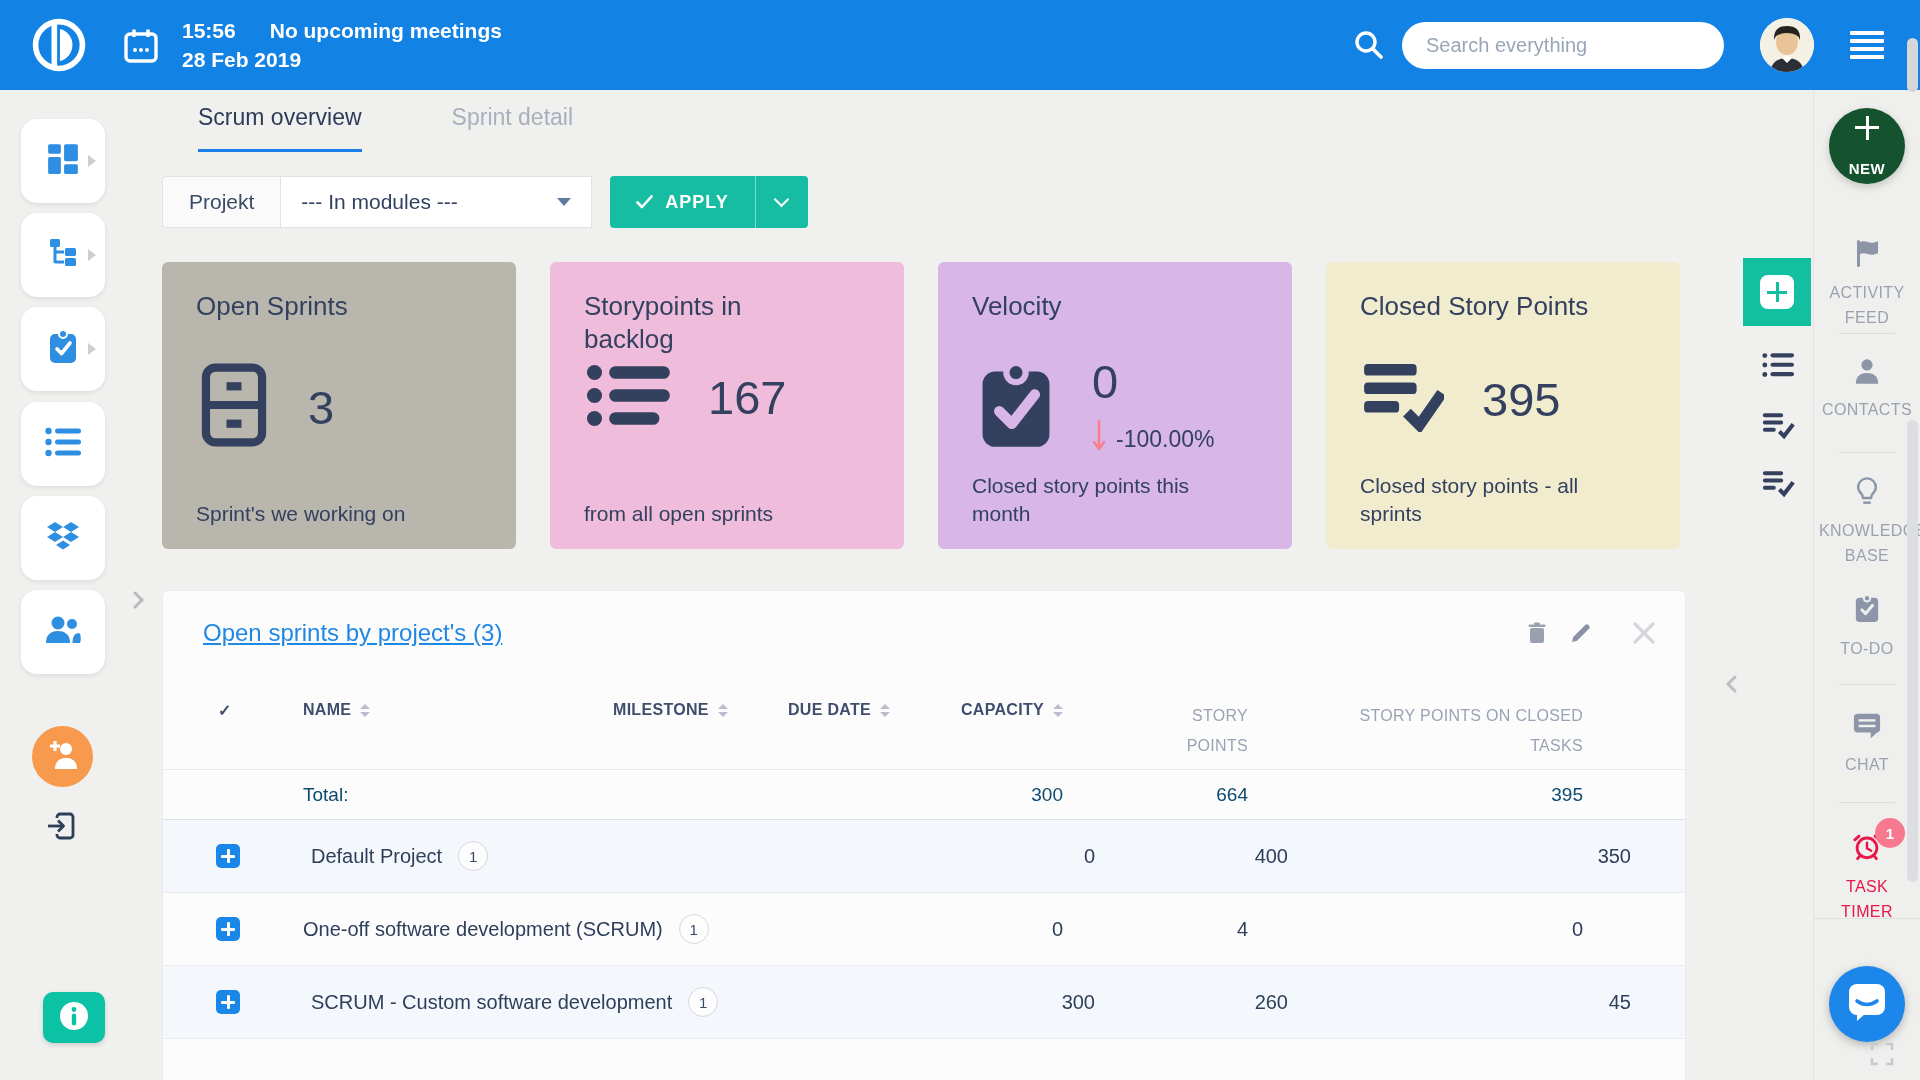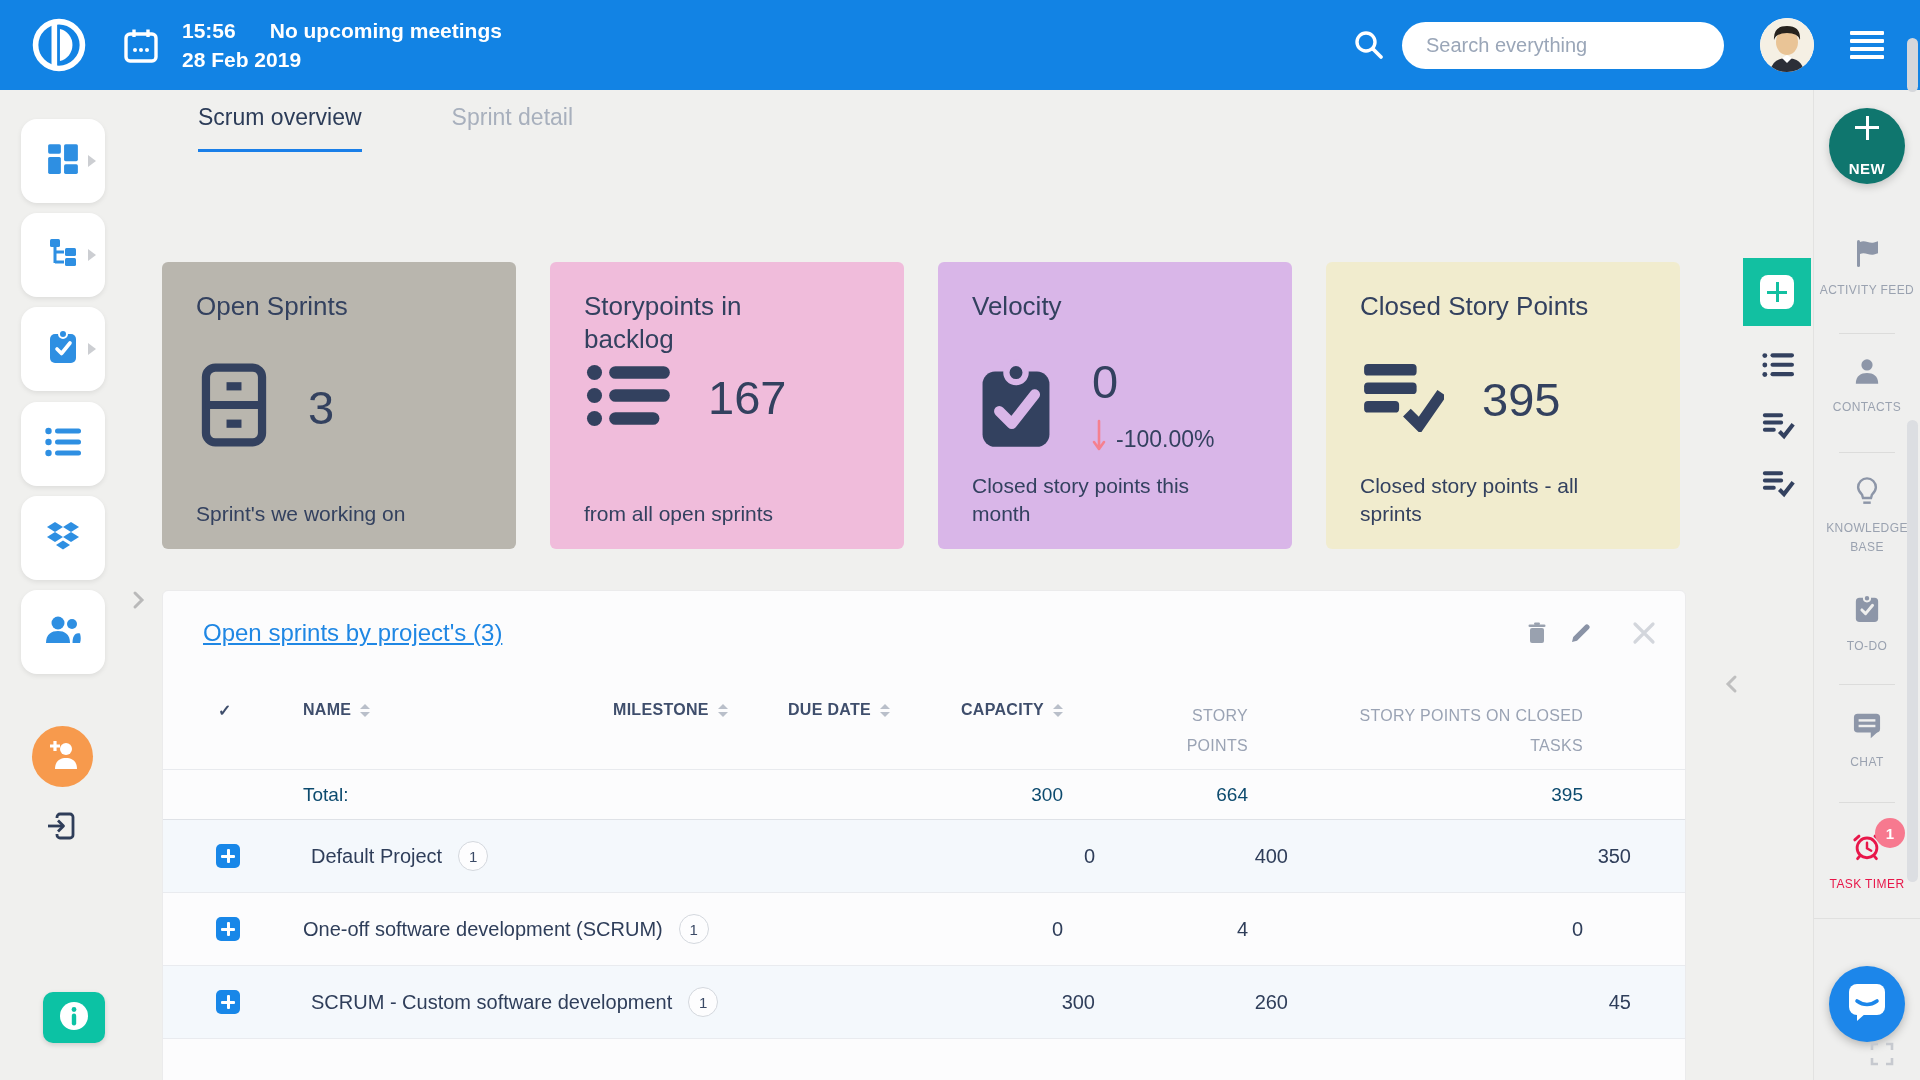--- a/index.html
+++ b/index.html
@@ -114,28 +114,28 @@
               display:flex; align-items:center; justify-content:center; cursor:pointer; }
   .rail-add .sq { width:34px; height:34px; background:#fff; border-radius:8px; position:relative; }
   .rail-add .sq::before { content:""; position:absolute; left:7px; right:7px; top:15.5px; height:3px; background:#12c0a1; }
   .rail-add .sq::after  { content:""; position:absolute; top:7px; bottom:7px; left:15.5px; width:3px; background:#12c0a1; }
   .rail-ico { position:absolute; left:22px; width:32px; height:30px; cursor:pointer; }
   .rail-chev { position:absolute; left:-18px; top:584px; width:20px; height:20px; cursor:pointer; }
 
   
   .rsb { position:absolute; right:0; top:90px; width:107px; height:990px; background:#efefee; border-left:1px solid #e2e2e1; }
   .new-btn { position:absolute; left:50%; transform:translateX(-50%); top:18px; width:76px; height:76px; border-radius:50%;
-             background:#0f766e; box-shadow:0 3px 8px rgba(0,0,0,.18); display:flex; flex-direction:column;
+             background:#14532d; box-shadow:0 3px 8px rgba(0,0,0,.18); display:flex; flex-direction:column;
              align-items:center; justify-content:center; gap:20px; cursor:pointer; }
   .new-plus { width:24px; height:24px; position:relative; }
   .new-plus::before { content:""; position:absolute; left:0; right:0; top:10.5px; height:3px; background:#fff; }
   .new-plus::after  { content:""; position:absolute; top:0; bottom:0; left:10.5px; width:3px; background:#fff; }
   .new-label { color:#fff; font-size:15px; font-weight:700; letter-spacing:.5px; }
   .rsb-item { position:absolute; left:0; width:106px; display:flex; flex-direction:column; align-items:center; gap:9px; cursor:pointer; }
-  .rsb-label { font-size:12px; letter-spacing:.4px; color:#9aa2b0; text-align:center; width:96px; line-height:1.55; }
+  .rsb-label { font-size:16px; letter-spacing:.4px; color:#9aa2b0; text-align:center; width:96px; line-height:1.55; }
   .rsb-div { position:absolute; left:50%; transform:translateX(-50%); width:56px; height:1px; background:#dcdcdb; }
   .timer-label { color:#e8174a !important; }
   .timer-wrap { position:relative; }
   .timer-badge { position:absolute; right:-22px; top:-12px; width:30px; height:30px; border-radius:50%; background:#f7798f;
                  color:#fff; font-size:15px; font-weight:700; display:flex; align-items:center; justify-content:center; }
   .rsb-bottom-border { position:absolute; left:0; right:0; top:828px; height:1px; background:#e0e0df; }
   .messenger { position:absolute; left:50%; transform:translateX(-50%); top:876px; width:76px; height:76px; border-radius:50%;
                background:#1c86ea; box-shadow:0 3px 10px rgba(0,0,0,.25); display:flex; align-items:center; justify-content:center; cursor:pointer; }
   .fullscreen { position:absolute; right:26px; top:952px; width:24px; height:24px; cursor:pointer; }
 
@@ -295,20 +295,39 @@
   </div>
 </aside>
 
 <main class="content">
 
   <nav class="tabs">
     <div class="tab active">Scrum overview</div>
     <div class="tab inactive">Sprint detail</div>
   </nav>
 
+  <div class="filter">
+    <div class="f-label">Projekt</div>
+    <div class="f-select">
+      <span>--- In modules ---</span>
+      <span class="f-caret"></span>
+    </div>
+    <div class="apply">
+      <div class="apply-main">
+        <svg width="17" height="14" viewBox="0 0 17 14">
+          <path d="M1.5 7.5 L6 12 15.5 1.5" fill="none" stroke="#fff" stroke-width="2.6" stroke-linecap="round" stroke-linejoin="round"></path>
+        </svg>
+        <span>APPLY</span>
+      </div>
+      <div class="apply-div"></div>
+      <div class="apply-caret">
+        <span class="chev-dn"></span>
+      </div>
+    </div>
+  </div>
 
   <section class="cards">
     <div class="card card-1">
       <div class="card-title">Open Sprints</div>
       <div class="card-main">
         <span>
           <svg viewBox="0 0 38 46" width="72" height="86">
             <rect x="4" y="3" width="30" height="40" rx="5" fill="none" stroke="#33415f" stroke-width="4.4"></rect>
             <line x1="4" y1="23" x2="34" y2="23" stroke="#33415f" stroke-width="4.4"></line>
             <line x1="15" y1="13" x2="23" y2="13" stroke="#33415f" stroke-width="4.4"></line>

